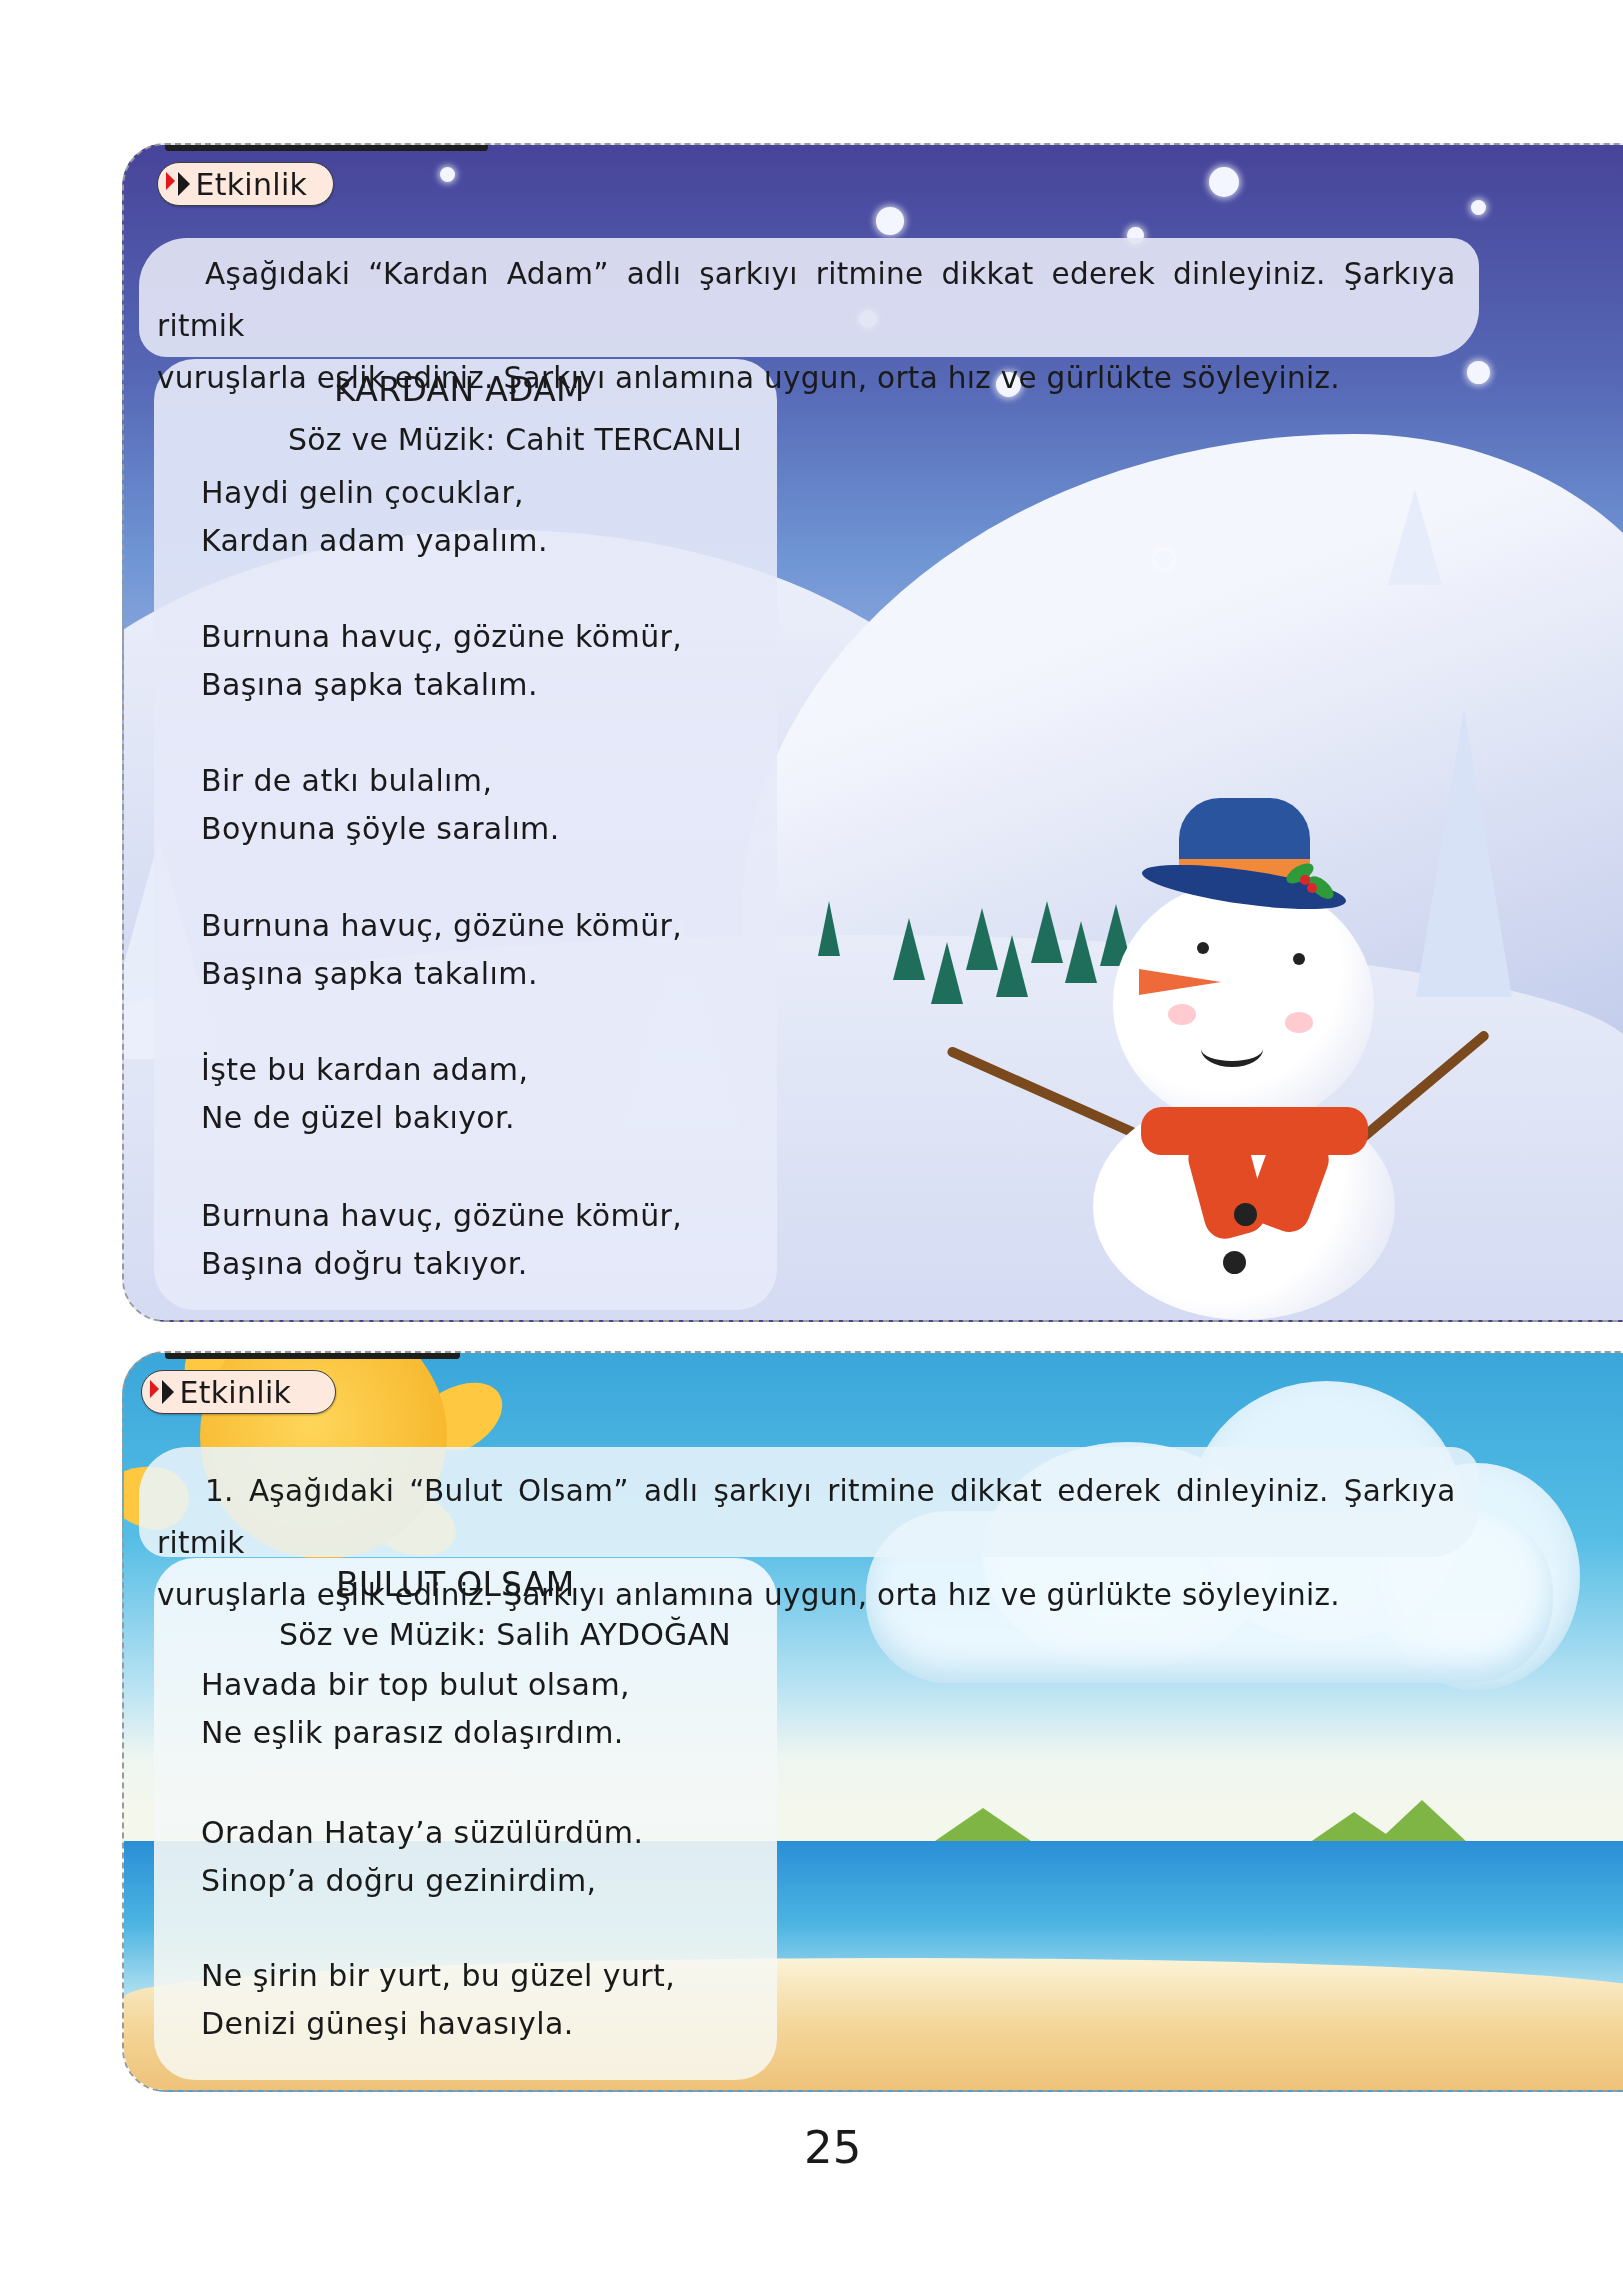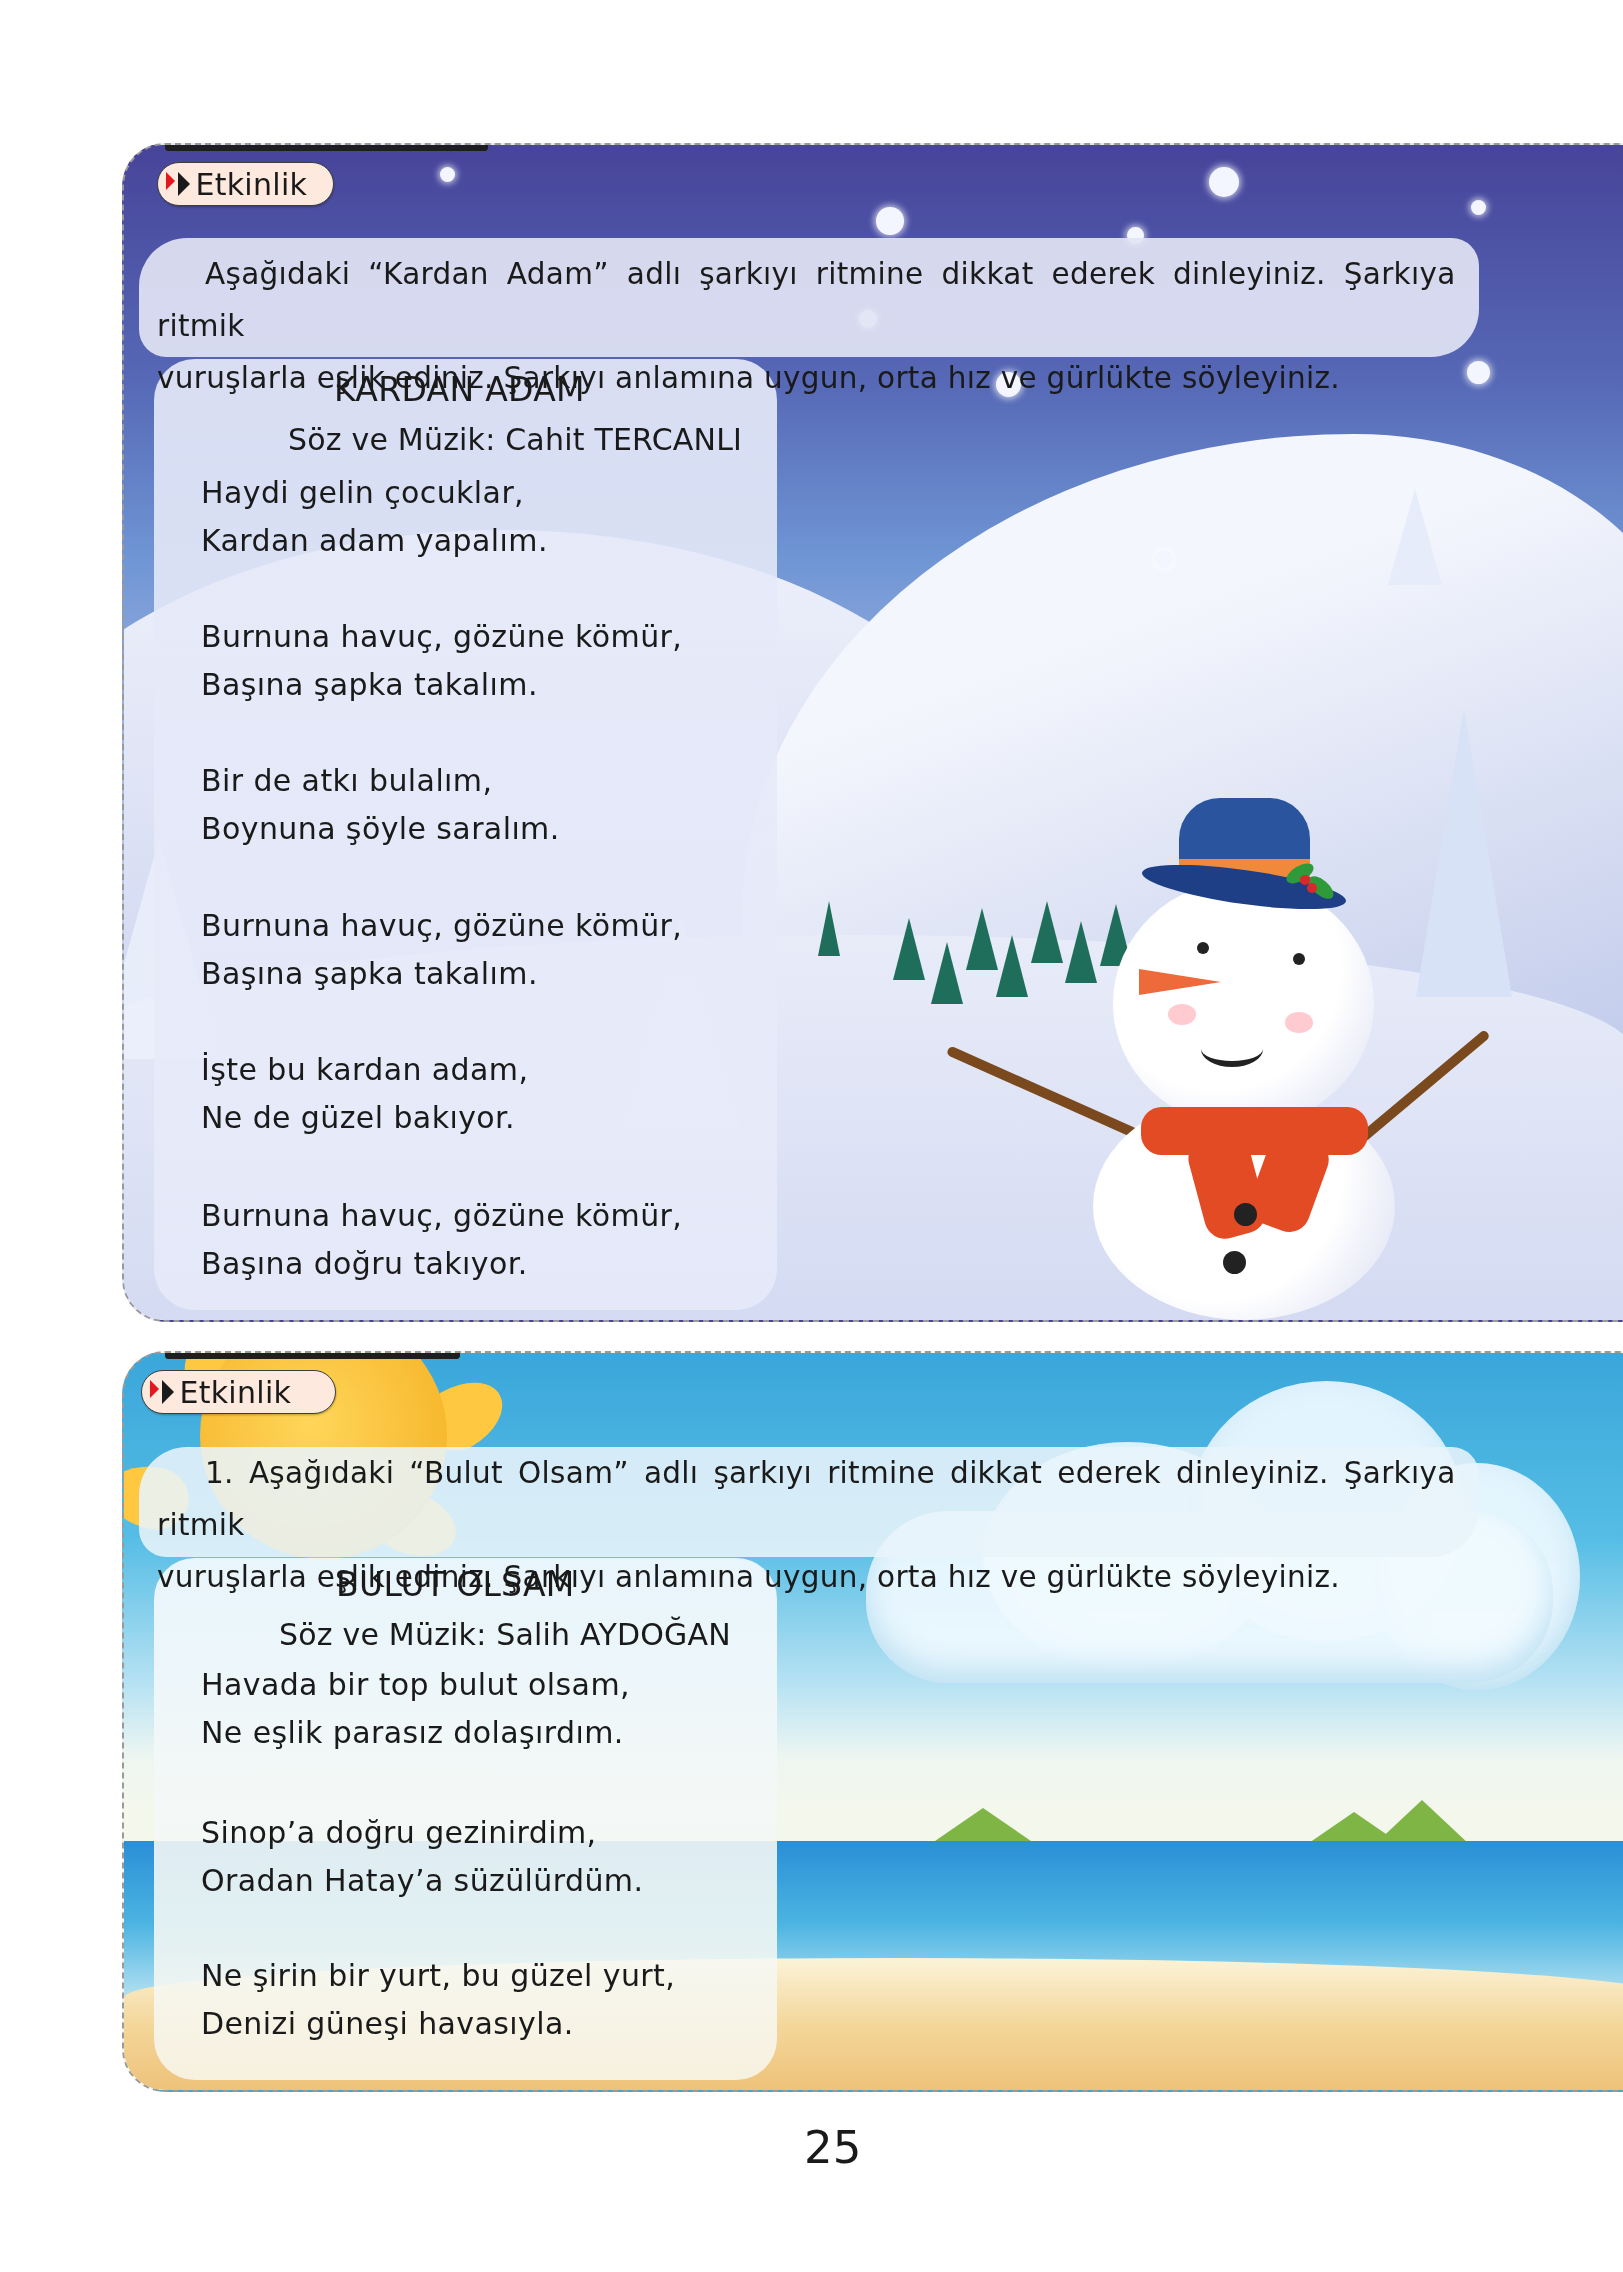--- a/index.html
+++ b/index.html
@@ -56,21 +56,21 @@
   .badge .arr-red { width:0; height:0; border-top:9.6px solid transparent; border-bottom:9.6px solid transparent; border-left:9.6px solid #e4171d; }
   .badge .arr-black { width:0; height:0; border-top:12.4px solid transparent; border-bottom:12.4px solid transparent; border-left:12.4px solid #1a1a1a; margin-left:2.7px; }
   .badge .label { font-size:30px; color:#1a1a1a; letter-spacing:0.3px; }
 
   .instruction {
     position:absolute; left:15px; width:1340px; border-radius:48px 27.5px 48px 27.5px;
     box-sizing:border-box; padding:9.6px 23.4px 9.6px 18px; font-size:29.5px; line-height:52px;
     text-align:justify; z-index:4; color:#1a1a1a; letter-spacing:0.3px;
   }
   #panel1 .instruction { top:93px; height:119px; background:rgba(226,228,244,0.92); }
-  #panel2 .instruction { top:94px; height:110px; background:rgba(232,244,250,0.88); padding-top:0; }
+  #panel2 .instruction { top:94px; height:110px; background:rgba(232,244,250,0.88); padding-top:18px; }
   .instruction .indent { display:inline-block; width:48px; }
 
   .lyrics-card {
     position:absolute; left:30px; width:623px; border-radius:41px;
     box-sizing:border-box; z-index:3;
   }
   #panel1 .lyrics-card { top:214px; height:951px; background:linear-gradient(180deg,rgba(228,232,248,0.92),rgba(232,236,250,0.8)); }
   #panel2 .lyrics-card { top:205px; height:522px; background:linear-gradient(180deg,rgba(240,248,253,0.95),rgba(248,248,240,0.85)); }
   .song-title { position:absolute; font-size:33px; color:#1a1a1a; letter-spacing:0.3px; }
   .song-credit { position:absolute; font-size:30px; color:#1a1a1a; white-space:nowrap; letter-spacing:0.2px; }
@@ -219,22 +219,22 @@
   </div>
 
   <div class="lyrics-card">
     <div class="song-title" style="left:182px; top:6.9px;">BULUT OLSAM</div>
     <div class="song-credit" style="left:125px; top:59px;">Söz ve Müzik: Salih AYDOĞAN</div>
     <div class="verse" style="top:103px;">
       <div>Havada bir top bulut olsam,</div>
       <div>Ne eşlik parasız dolaşırdım.</div>
     </div>
     <div class="verse" style="top:251px;">
+      <div>Oradan Hatay’a süzülürdüm.</div>
       <div>Sinop’a doğru gezinirdim,</div>
-      <div>Oradan Hatay’a süzülürdüm.</div>
     </div>
     <div class="verse" style="top:394px;">
       <div>Ne şirin bir yurt, bu güzel yurt,</div>
       <div>Denizi güneşi havasıyla.</div>
     </div>
   </div>
 </div>
 
 <div class="page-number">25</div>
 

